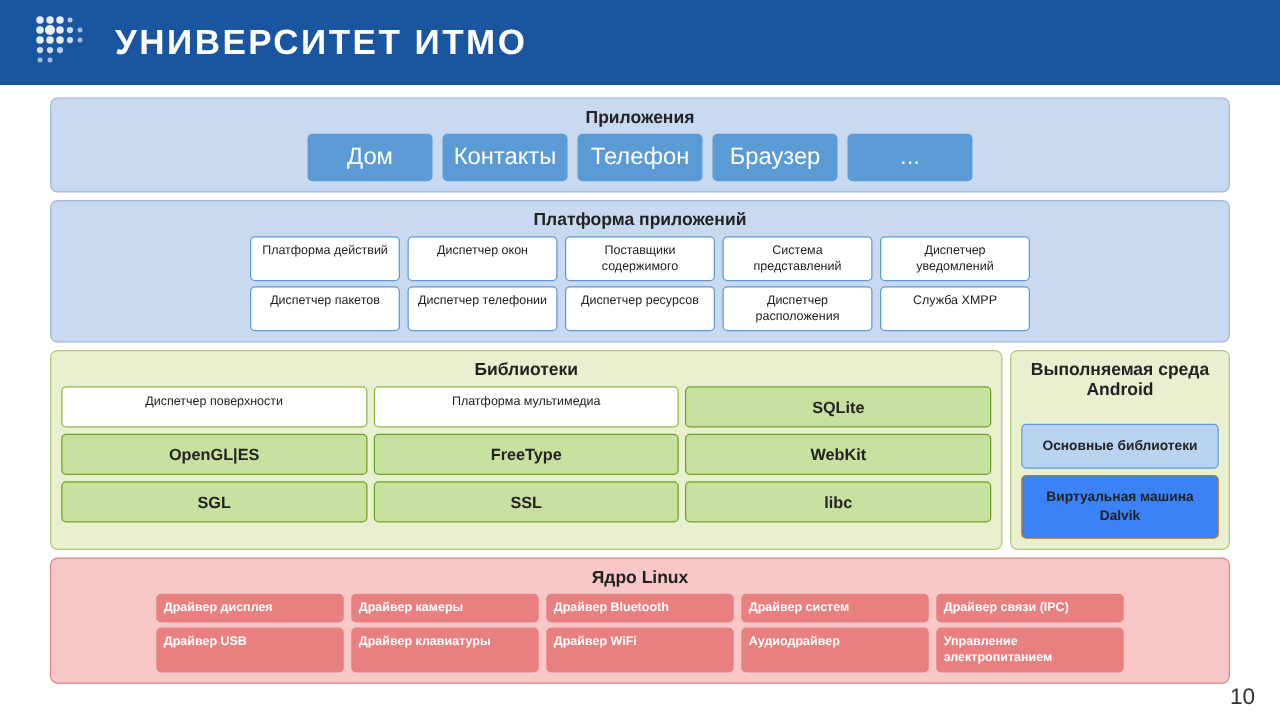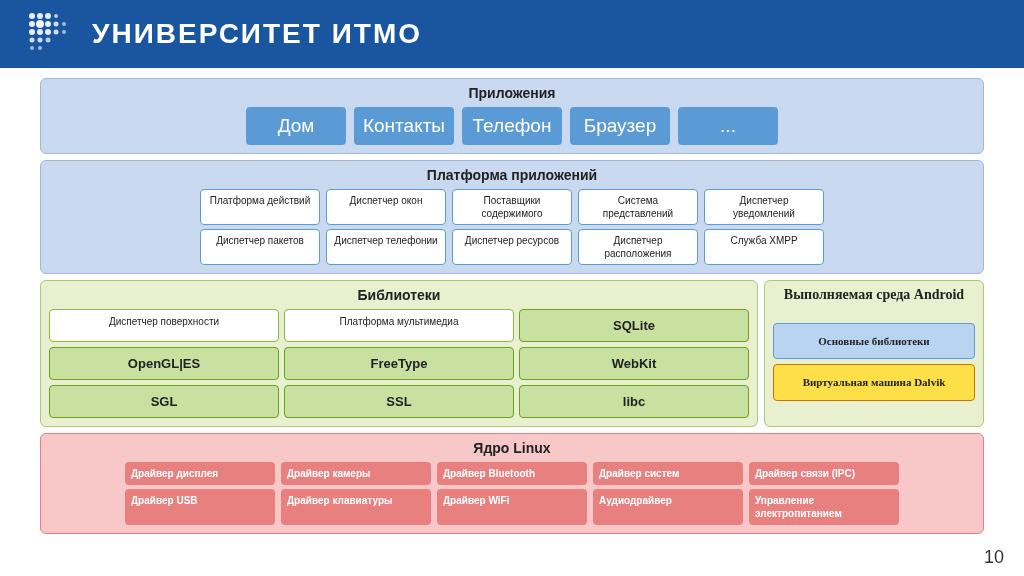--- a/index.html
+++ b/index.html
@@ -133,43 +133,42 @@
       font-size: 13px;
       font-weight: bold;
       text-align: center;
       color: #222;
     }
 
     
     #section-android {
       background: #e8f0d0;
       border: 1.5px solid #b0c878;
-      width: 220px;
+      width: 176px;
       flex-shrink: 0;
-      font-family: Liberation Serif, serif;
     }
     .android-grid {
       display: flex;
       flex-direction: column;
       gap: 5px;
       margin-top: 20px;
     }
     .android-btn-blue {
       background: #b8d4f0;
       border: 1.5px solid #5b9bd5;
       border-radius: 4px;
       padding: 10px 6px;
       font-size: 11px;
       font-weight: bold;
       text-align: center;
       color: #222;
       line-height: 1.3;
     }
     .android-btn-orange {
-      background: #fde047;
+      background: #3b82f6;
       border: 1.5px solid #d07000;
       border-radius: 4px;
       padding: 10px 6px;
       font-size: 11px;
       font-weight: bold;
       text-align: center;
       color: #222;
       line-height: 1.3;
     }
 

